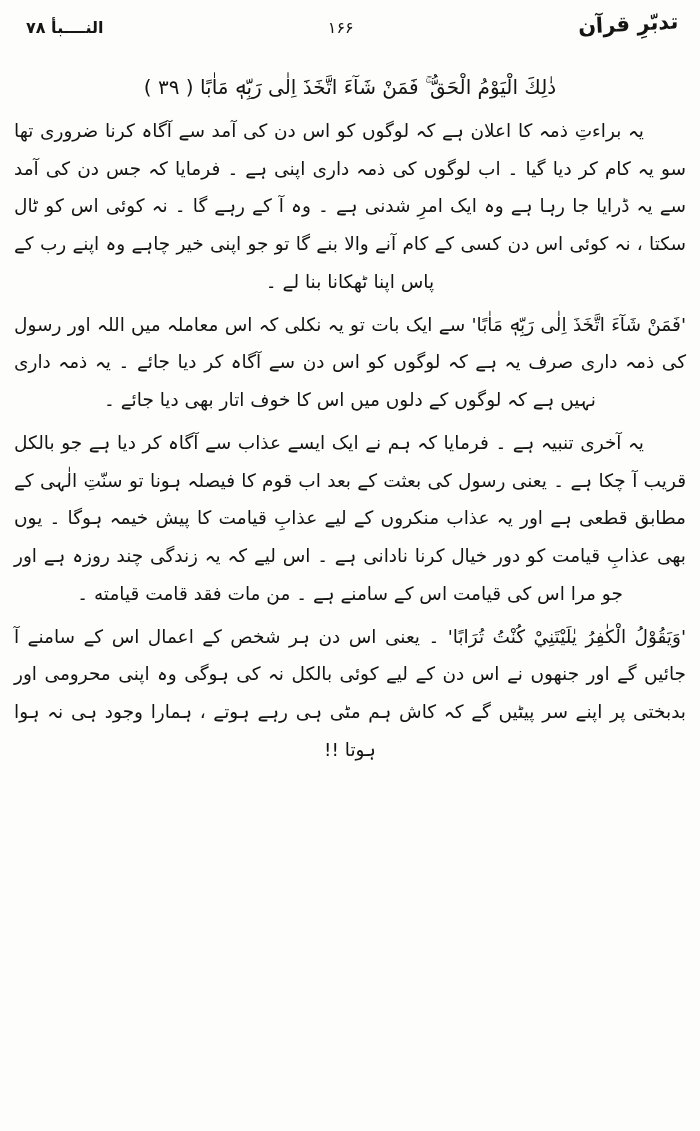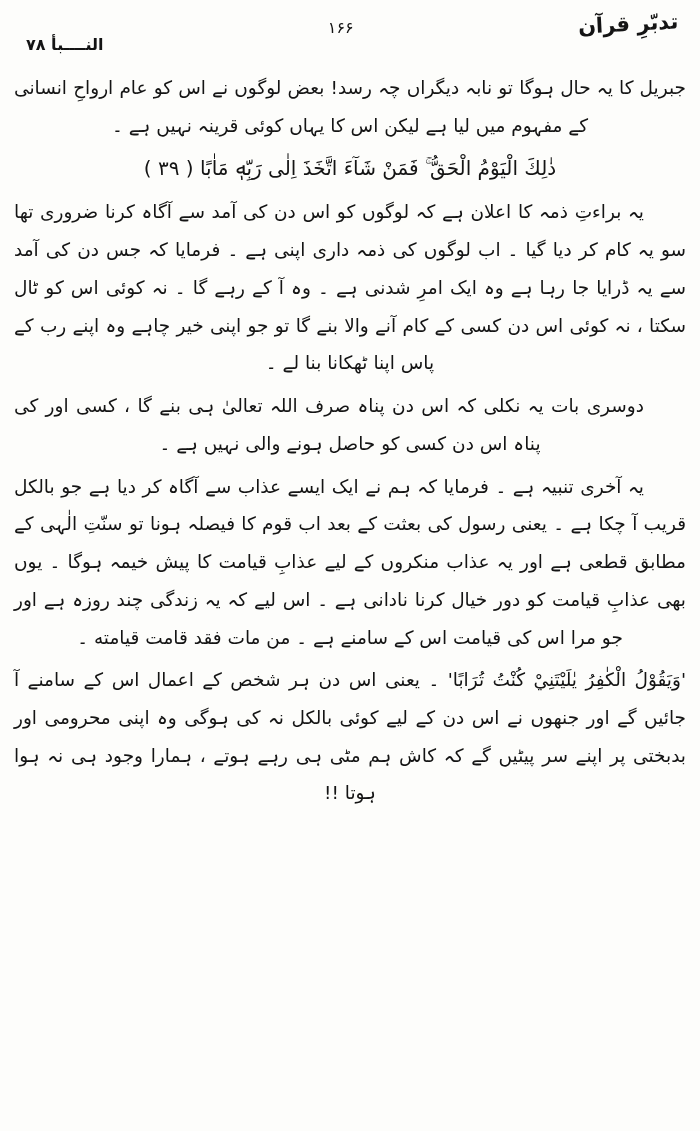--- a/index.html
+++ b/index.html
@@ -18,21 +18,21 @@
   .hdr{
     display:flex;
     justify-content:space-between;
     align-items:flex-start;
     padding:10px 22px 0 26px;
     height:52px;
     box-sizing:border-box;
   }
   .hdr-title{font-size:21px;font-weight:bold;margin-top:2px;transform:rotate(-3deg);}
   .hdr-page{font-size:16px;margin-top:8px;letter-spacing:2px;}
-  .hdr-surah{font-size:16px;font-weight:bold;margin-top:25px;}
+  .hdr-surah{font-size:16px;font-weight:bold;margin-top:8px;}
   
   .body{
     padding:12px 14px 0 14px;
   }
   .para{
     margin:5px 0;
     font-size:18.5px;
     line-height:2.04;
     text-align:justify;
     text-align-last:center;
@@ -51,28 +51,27 @@
 
 <div class="page">
 
   <header class="hdr">
     <span class="hdr-title">تدبّرِ قرآن</span>
     <span class="hdr-page">۱۶۶</span>
     <span class="hdr-surah">النــــبأ ۷۸</span>
   </header>
 
   <main class="body">
-    <p class="para">جبریل کا یہ حال ہوگا تو نابہ دیگراں چہ رسد! بعض لوگوں نے اس کو عام ارواحِ انسانی کے مفہوم میں لیا ہے لیکن اس کا یہاں کوئی قرینہ نہیں ہے ۔</p>
 
     <p class="verse">ذٰلِكَ الْيَوْمُ الْحَقُّ ۚ فَمَنْ شَآءَ اتَّخَذَ اِلٰى رَبِّهٖ مَاٰبًا ( ۳۹ )</p>
 
     <p class="para indent">یہ براءتِ ذمہ کا اعلان ہے کہ لوگوں کو اس دن کی آمد سے آگاہ کرنا ضروری تھا سو یہ کام کر دیا گیا ۔ اب لوگوں کی ذمہ داری اپنی ہے ۔ فرمایا کہ جس دن کی آمد سے یہ ڈرایا جا رہا ہے وہ ایک امرِ شدنی ہے ۔ وہ آ کے رہے گا ۔ نہ کوئی اس کو ٹال سکتا ، نہ کوئی اس دن کسی کے کام آنے والا بنے گا تو جو اپنی خیر چاہے وہ اپنے رب کے پاس اپنا ٹھکانا بنا لے ۔</p>
 
+    <p class="para">'فَمَنْ شَآءَ اتَّخَذَ اِلٰى رَبِّهٖ مَاٰبًا' سے ایک بات تو یہ نکلی کہ اس معاملہ میں اللہ اور رسول کی ذمہ داری صرف یہ ہے کہ لوگوں کو اس دن سے آگاہ کر دیا جائے ۔ یہ ذمہ داری نہیں ہے کہ لوگوں کے دلوں میں اس کا خوف اتار بھی دیا جائے ۔</p>
 
-    <p class="para indent">دوسری بات یہ نکلی کہ اس دن پناہ صرف اللہ تعالیٰ ہی بنے گا ، کسی اور کی پناہ اس دن کسی کو حاصل ہونے والی نہیں ہے ۔</p>
 
 
 
     <p class="para indent">یہ آخری تنبیہ ہے ۔ فرمایا کہ ہم نے ایک ایسے عذاب سے آگاہ کر دیا ہے جو بالکل قریب آ چکا ہے ۔ یعنی رسول کی بعثت کے بعد اب قوم کا فیصلہ ہونا تو سنّتِ الٰہی کے مطابق قطعی ہے اور یہ عذاب منکروں کے لیے عذابِ قیامت کا پیش خیمہ ہوگا ۔ یوں بھی عذابِ قیامت کو دور خیال کرنا نادانی ہے ۔ اس لیے کہ یہ زندگی چند روزہ ہے اور جو مرا اس کی قیامت اس کے سامنے ہے ۔ من مات فقد قامت قیامته ۔</p>
 
     <p class="para">'وَيَقُوْلُ الْكٰفِرُ يٰلَيْتَنِيْ كُنْتُ تُرَابًا' ۔ یعنی اس دن ہر شخص کے اعمال اس کے سامنے آ جائیں گے اور جنھوں نے اس دن کے لیے کوئی بالکل نہ کی ہوگی وہ اپنی محرومی اور بدبختی پر اپنے سر پیٹیں گے کہ کاش ہم مٹی ہی رہے ہوتے ، ہمارا وجود ہی نہ ہوا ہوتا !!</p>
 
   </main>
 
 </div>

